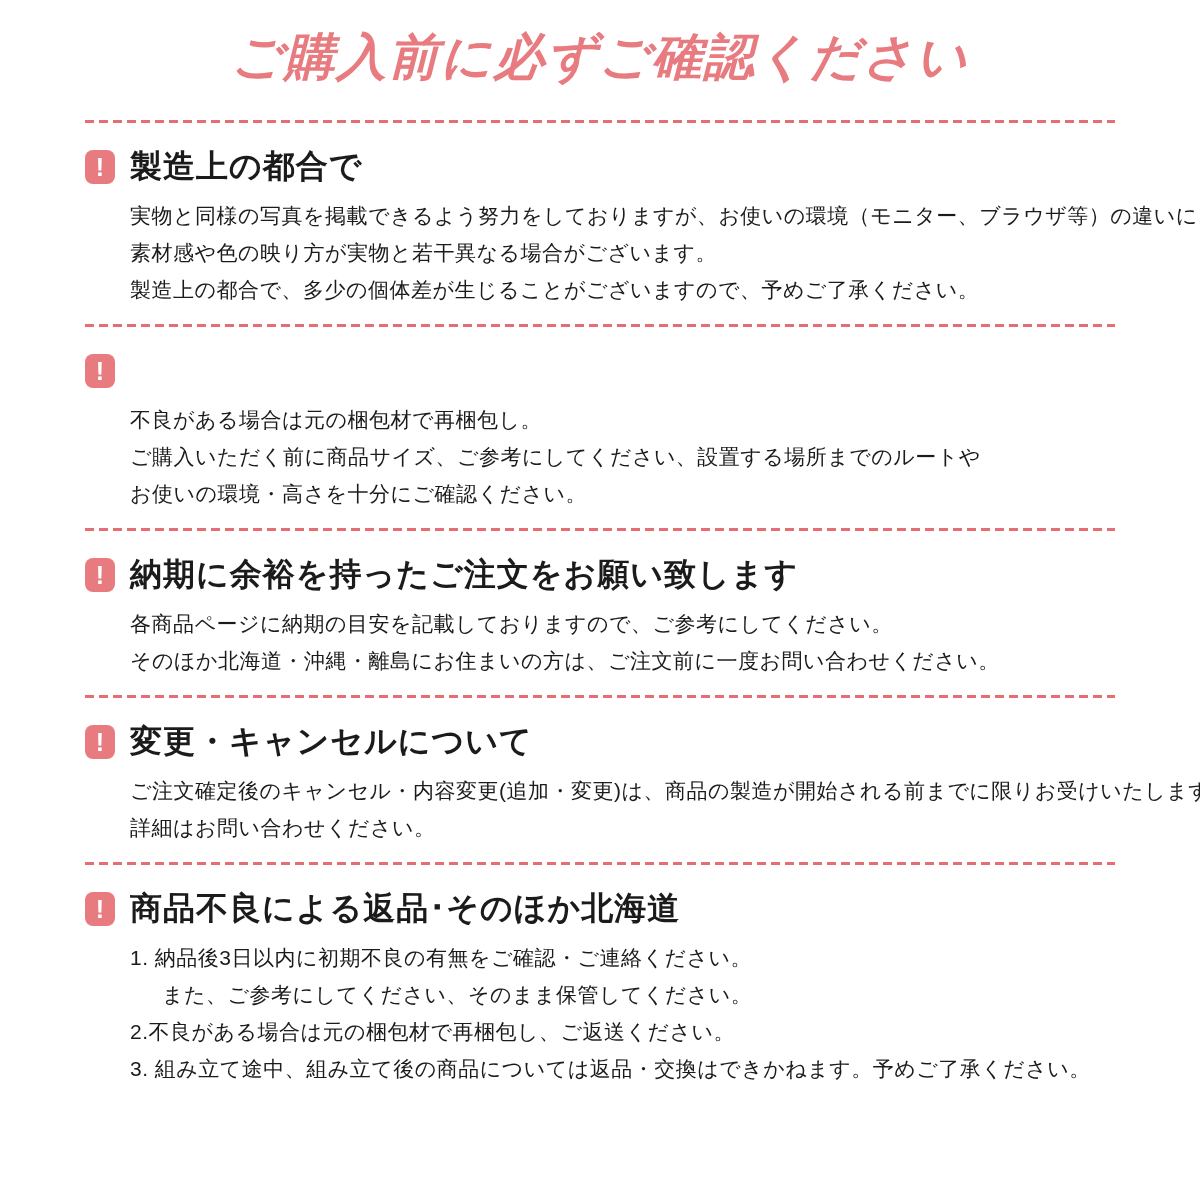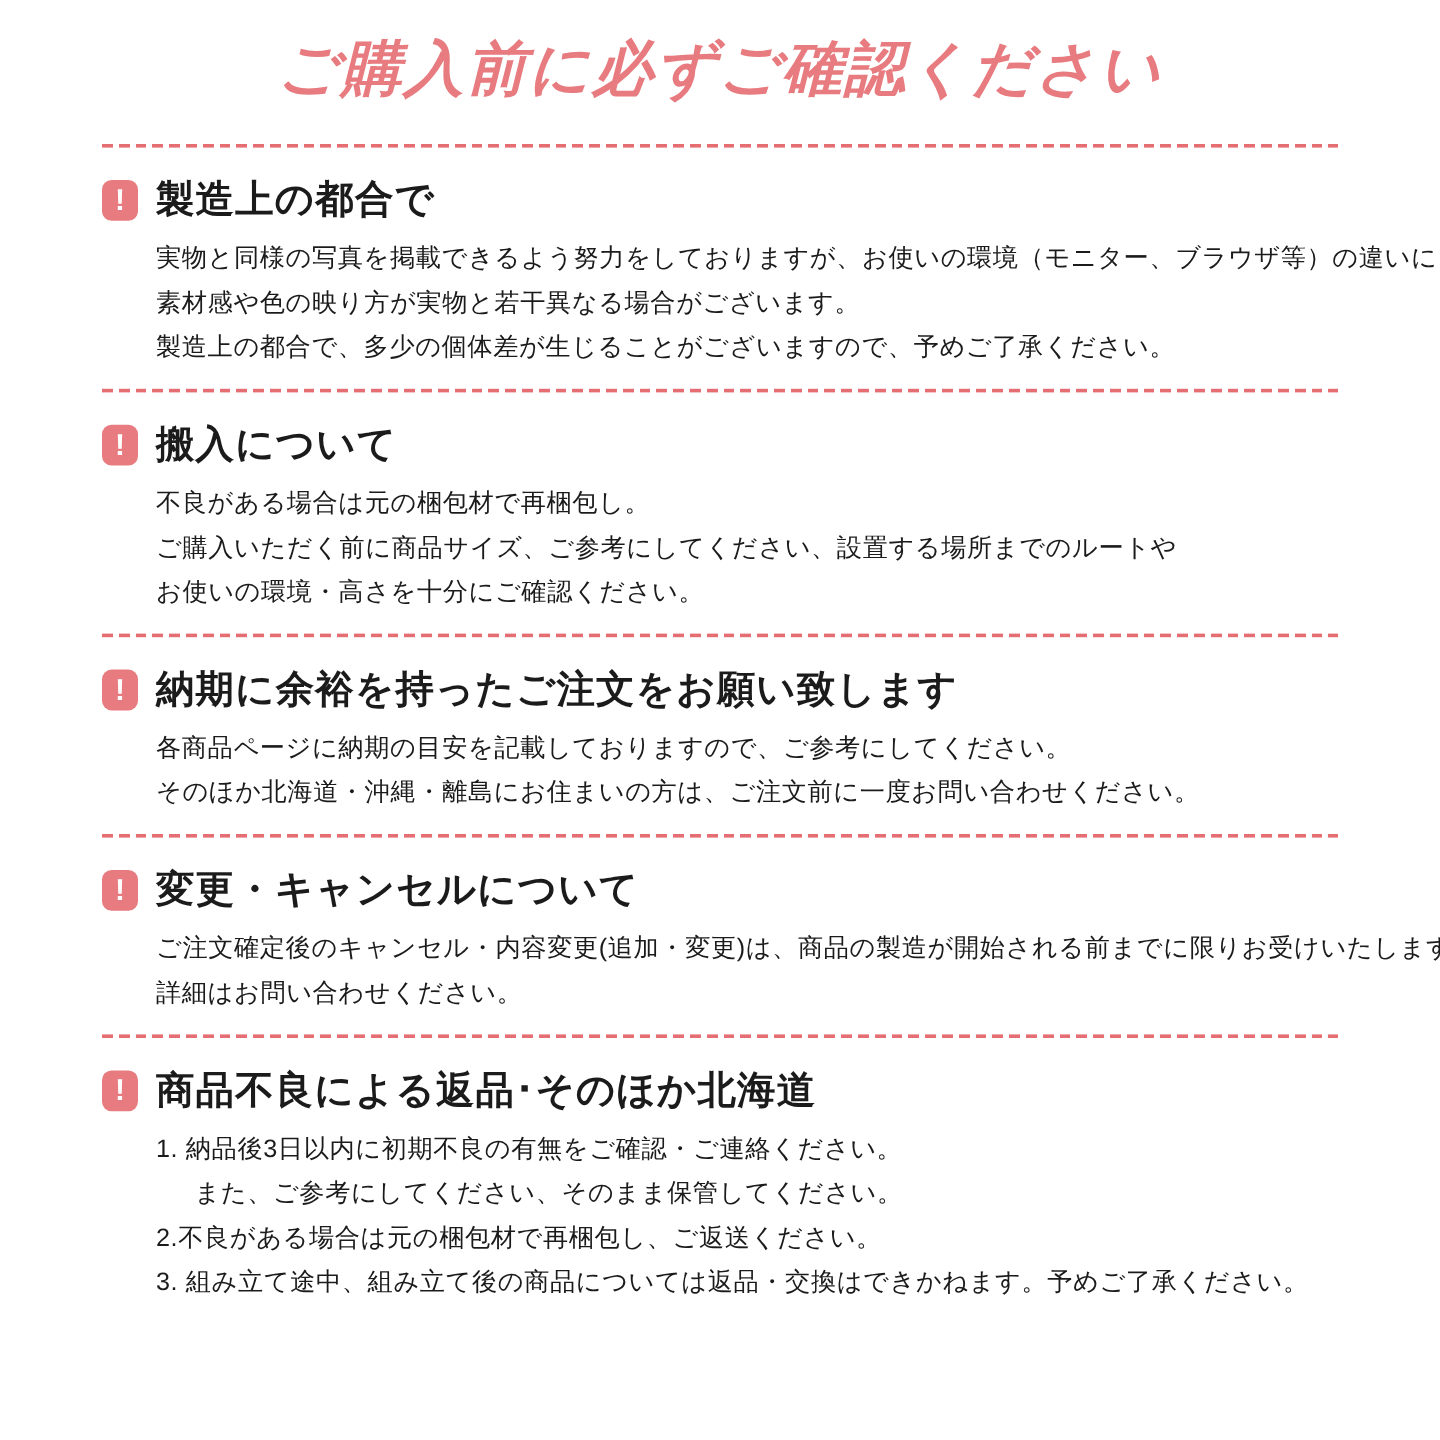--- a/index.html
+++ b/index.html
@@ -112,21 +112,20 @@
     </div>
   </section>
 
   <div class="divider"></div>
 
   <section class="section">
     <div class="section-header">
       <span class="alert-icon">
           <span>!</span>
         </span>
-      <h2 class="section-heading">搬入について</h2>
     </div>
     <div class="section-body">
       <p>不良がある場合は元の梱包材で再梱包し。</p>
       <p>ご購入いただく前に商品サイズ、ご参考にしてください、設置する場所までのルートや</p>
       <p>お使いの環境・高さを十分にご確認ください。</p>
     </div>
   </section>
 
   <div class="divider"></div>
 

